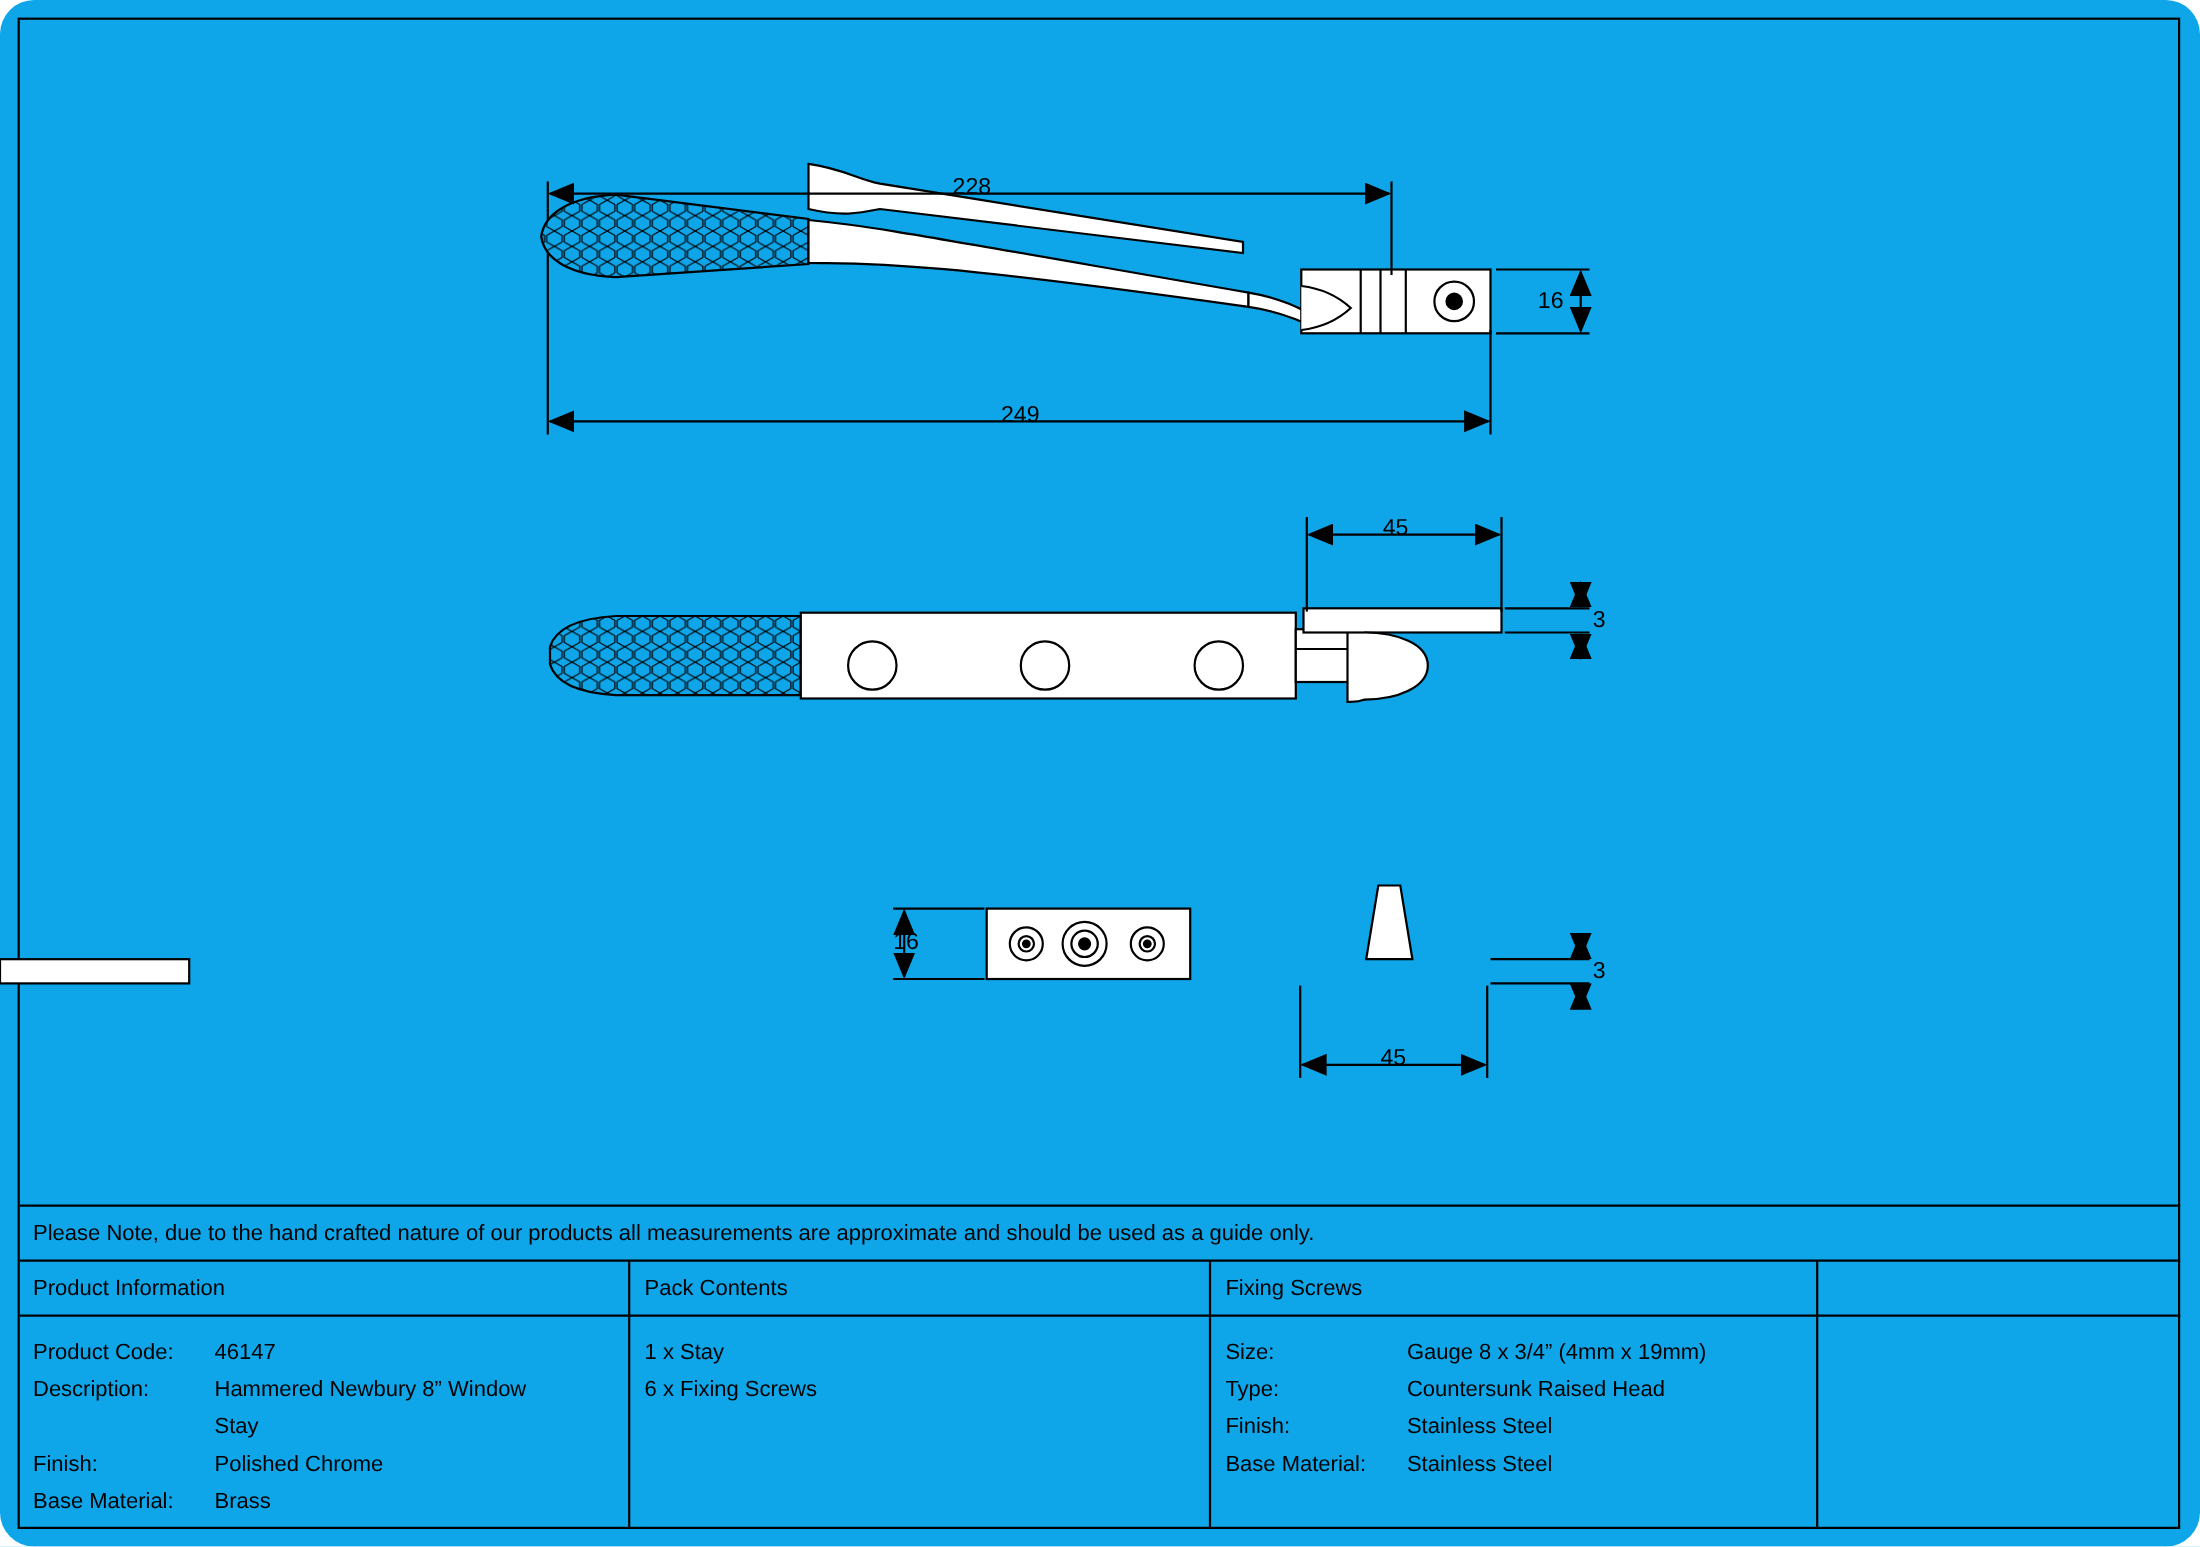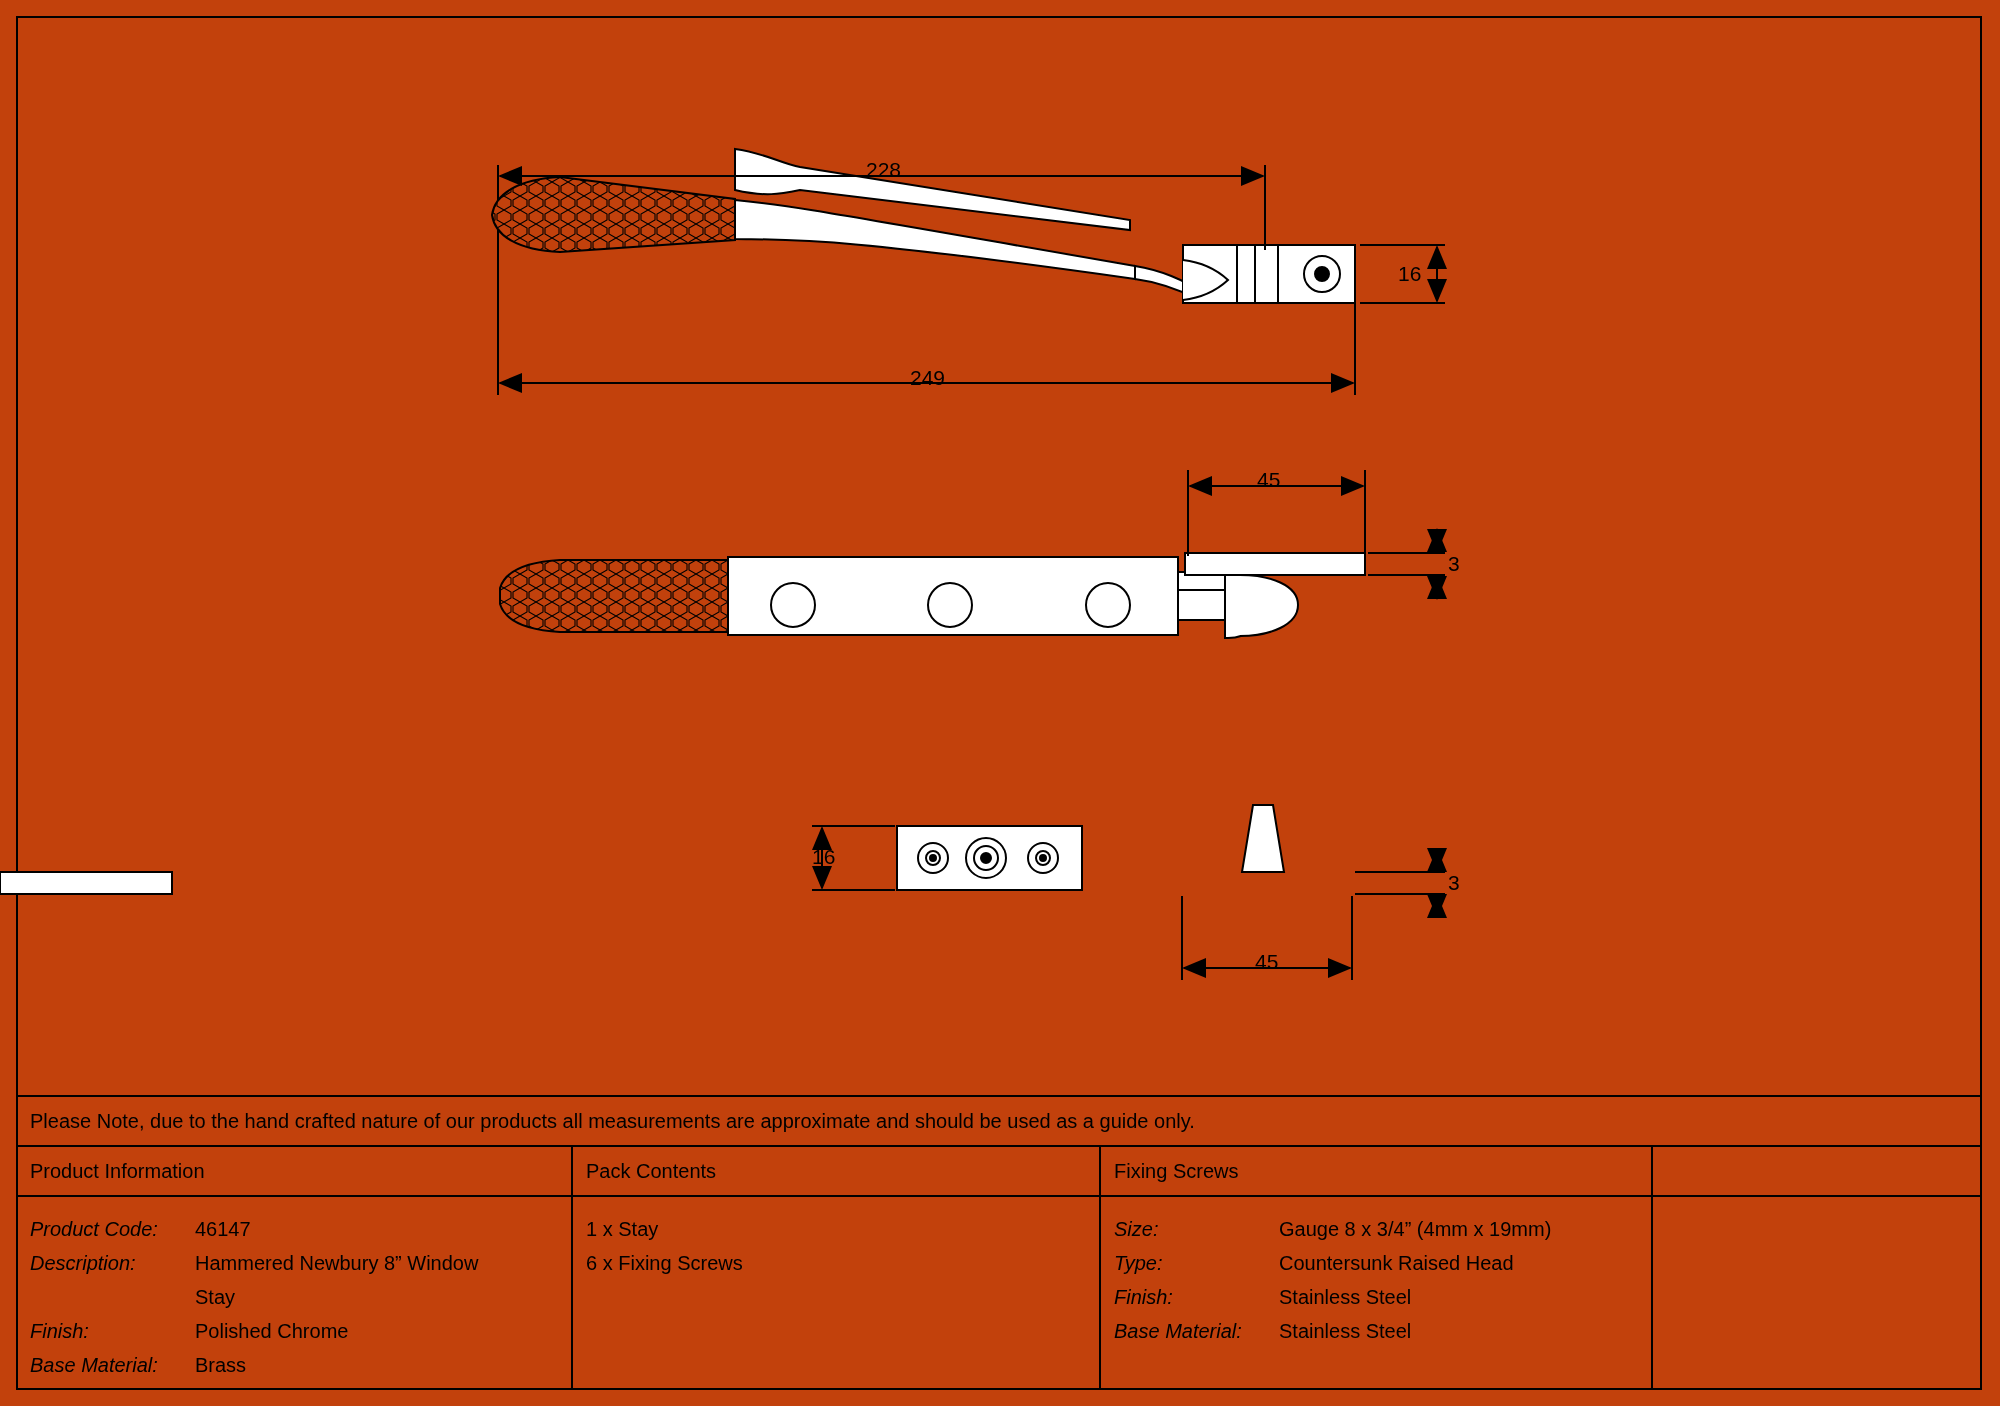--- a/index.html
+++ b/index.html
@@ -1,31 +1,31 @@
 <!DOCTYPE html>
 <html><head>
 <meta charset="utf-8">
 <style>
   html,body{margin:0;padding:0;background:#ffffff;}
   body{font-family:"Liberation Sans",sans-serif;color:#000;}
-  #page{position:relative;width:2000px;height:1406px;background:#c2410c;}
+  #page{position:relative;width:2000px;height:1406px;background:#0ea5e9;border-radius:31px;}
 
   .frame{position:absolute;left:16px;top:16px;width:1966px;height:1374px;border:2px solid #000;box-sizing:border-box;}
 
   svg.draw{position:absolute;left:0;top:0;width:2000px;height:1406px;pointer-events:none;}
 
   .dimtext{position:absolute;font-size:21px;color:#000;white-space:nowrap;}
 
   
   .note{position:absolute;left:18px;top:1096px;width:1962px;height:50px;display:flex;align-items:center;padding-left:12px;box-sizing:border-box;font-size:20px;}
 
   .colhead{position:absolute;font-size:20px;}
   .infoblock{position:absolute;font-size:20px;line-height:34px;}
   .row{display:flex;}
-  .lbl{width:165px;flex:none;font-style:italic;}
+  .lbl{width:165px;flex:none;}
   .val{flex:1;}
 
   .packline{font-size:20px;line-height:34px;}
 
   
   .logo{position:absolute;left:1660px;top:1180px;width:300px;height:180px;}
   .logo .fromthe{position:absolute;left:118px;top:10px;font-family:"Liberation Serif",serif;font-size:25px;letter-spacing:.5px;}
   .logo .anvilword{position:absolute;left:8px;top:26px;font-family:"Liberation Serif",serif;font-style:italic;font-weight:bold;font-size:78px;letter-spacing:-1px;}
   .logo .reg{position:absolute;left:272px;top:30px;font-size:16px;}
   .logo .url{position:absolute;left:92px;top:118px;font-family:"Liberation Serif",serif;font-style:italic;font-size:22px;}

